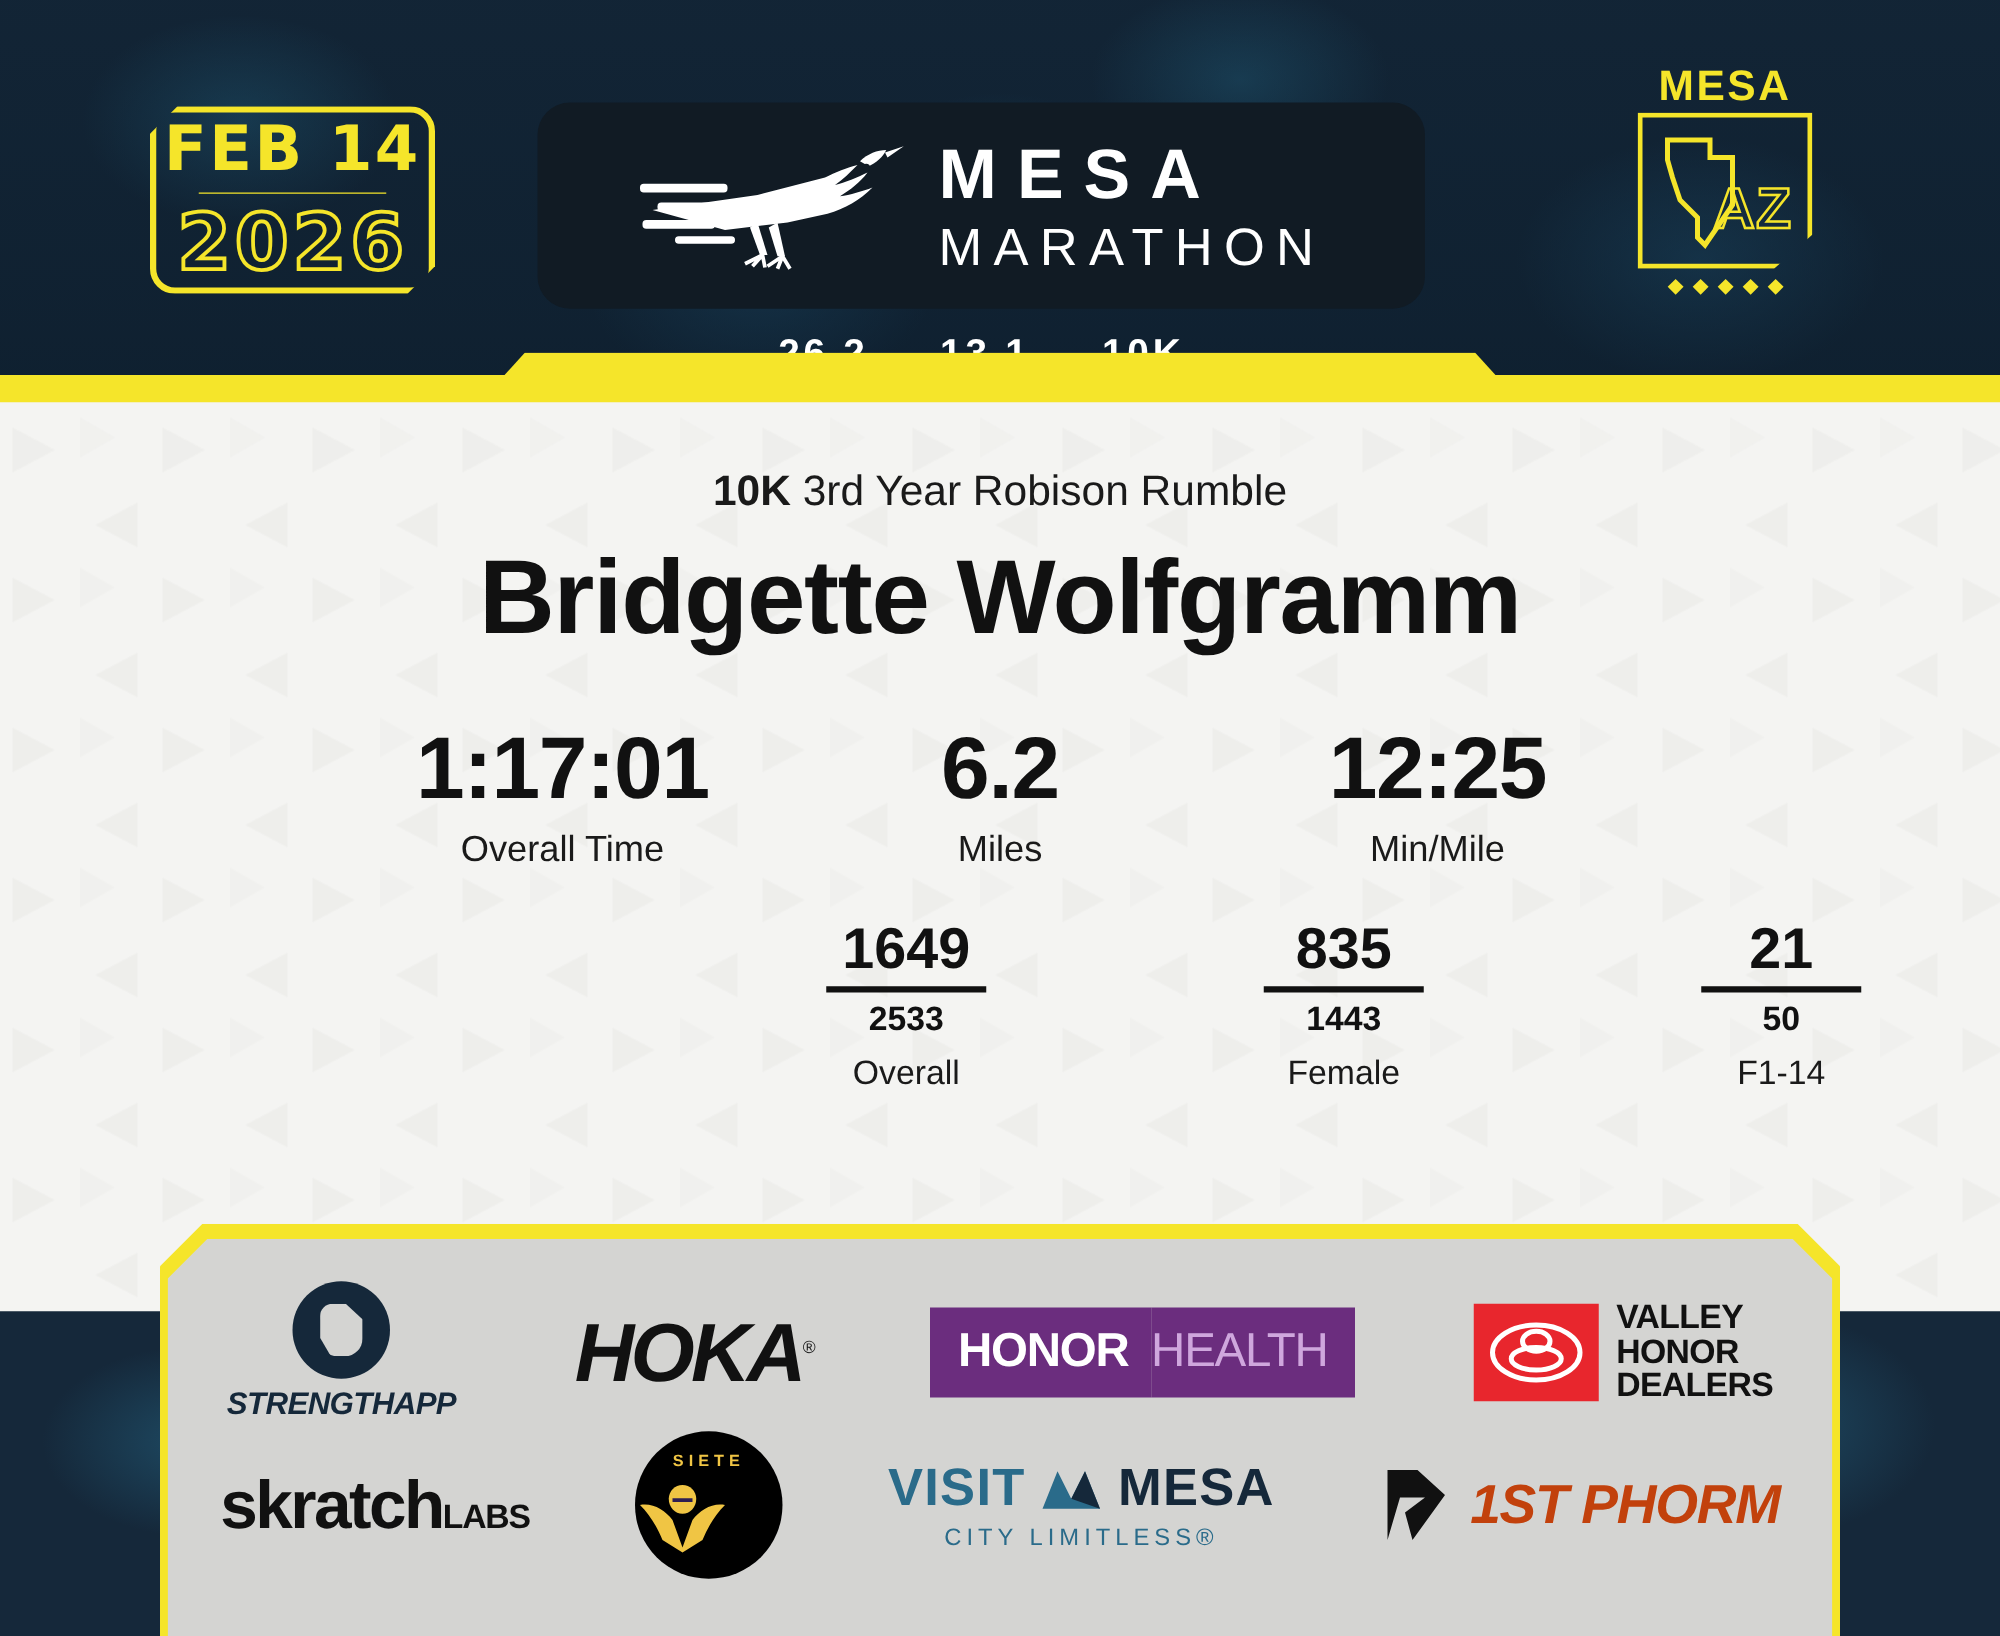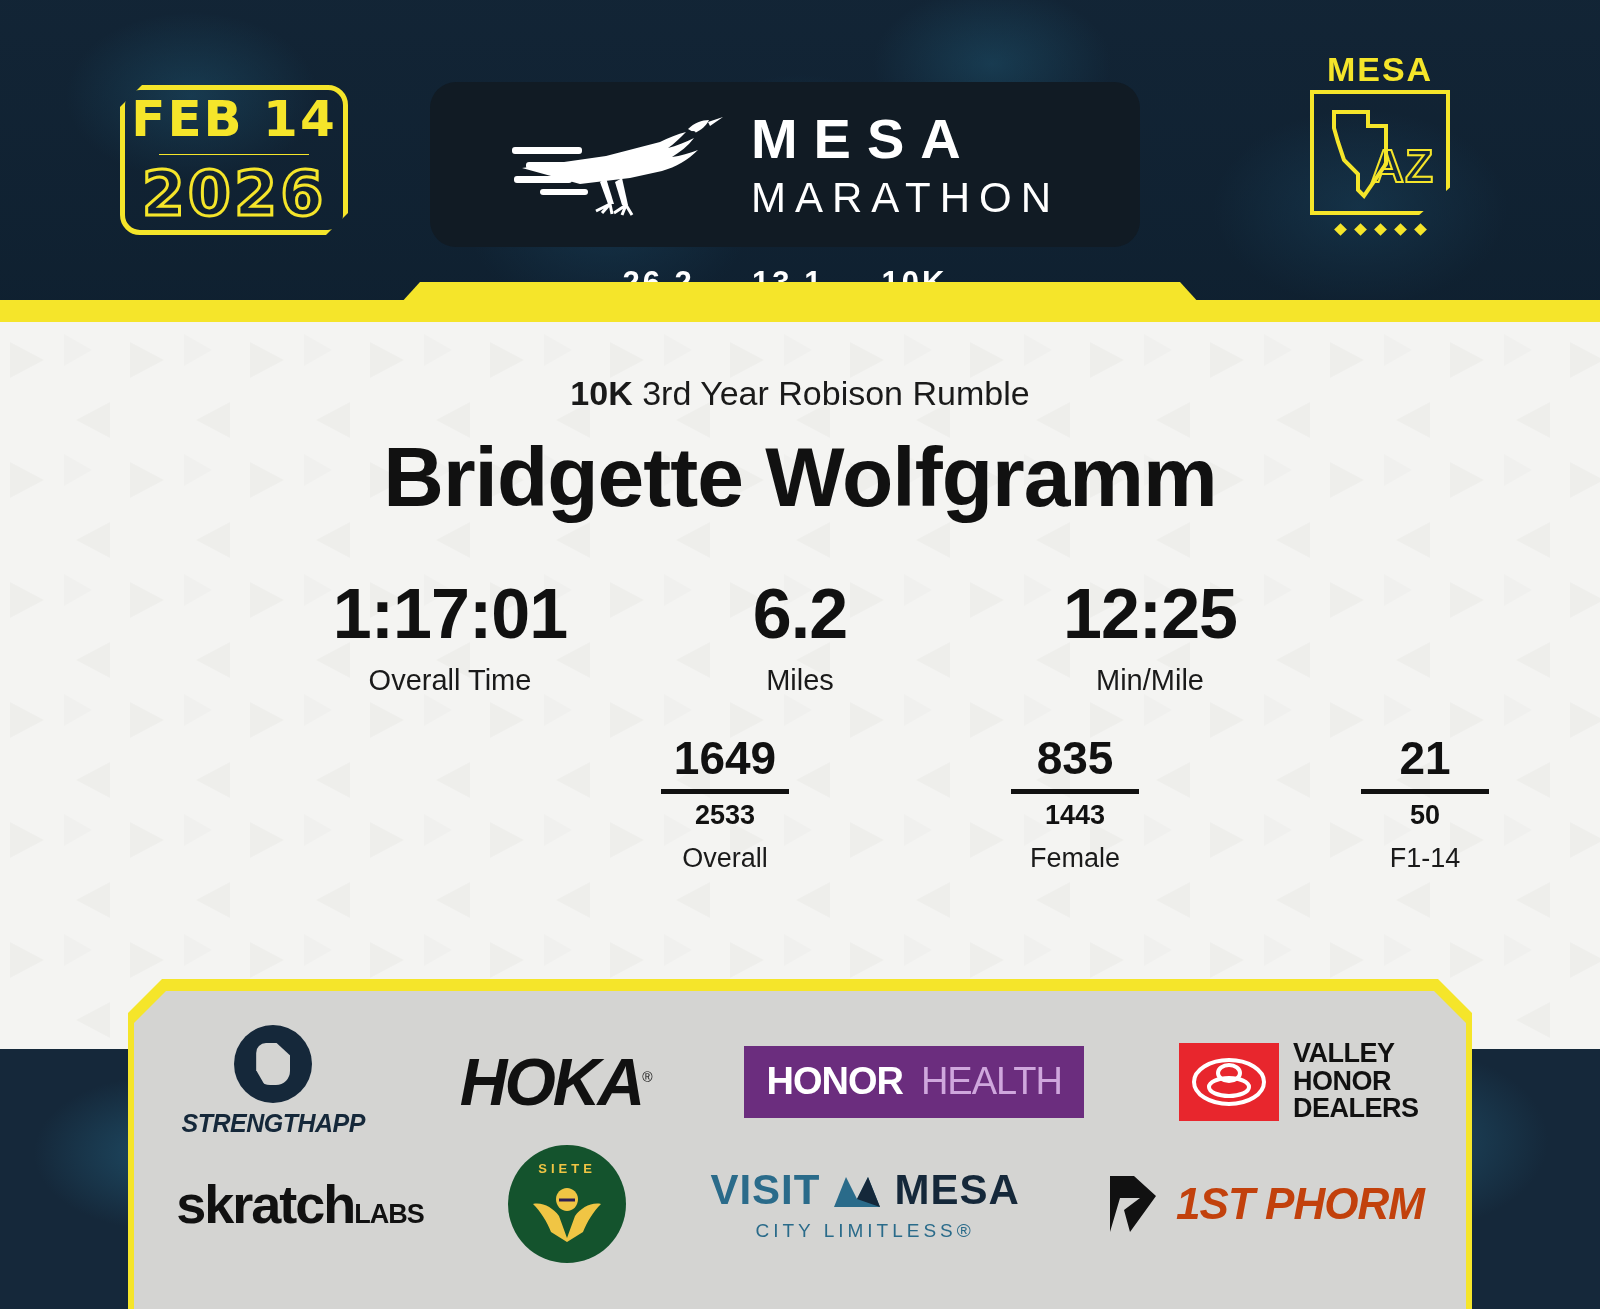--- a/index.html
+++ b/index.html
@@ -218,21 +218,21 @@
     width: 100px; height: 78px; background:#e8262d;
     display:flex; align-items:center; justify-content:center;
   }
   .valley-words { color:#111; font-size:27px; font-weight:800; line-height:1.02; letter-spacing:-0.5px;}
 
   .skratch { font-size: 54px; font-weight: 700; color:#111; letter-spacing:-2px; }
   .skratch small { font-size: 27px; font-weight: 800; letter-spacing: -1px; }
 
   .siete {
     width: 118px; height: 118px; border-radius: 50%;
-    background:#14532d; display:flex; align-items:center; justify-content:center;
+    background:#000000; display:flex; align-items:center; 
     position: relative;
   }
   .siete-word { position:absolute; top:16px; width:100%; text-align:center;
                 color:#f0c544; font-size:13px; font-weight:800; letter-spacing:4px; }
 
   .visit { display:flex; flex-direction:column; align-items:center; }
   .visit-top { display:flex; align-items:center; gap: 10px; }
   .visit-visit { color:#2a6b8a; font-size:42px; font-weight:800; letter-spacing:1px;}
   .visit-mesa { color:#15283a; font-size:42px; font-weight:800; letter-spacing:1px;}
   .visit-sub { color:#2a6b8a; font-size:19px; letter-spacing:4px; margin-top:6px;}

